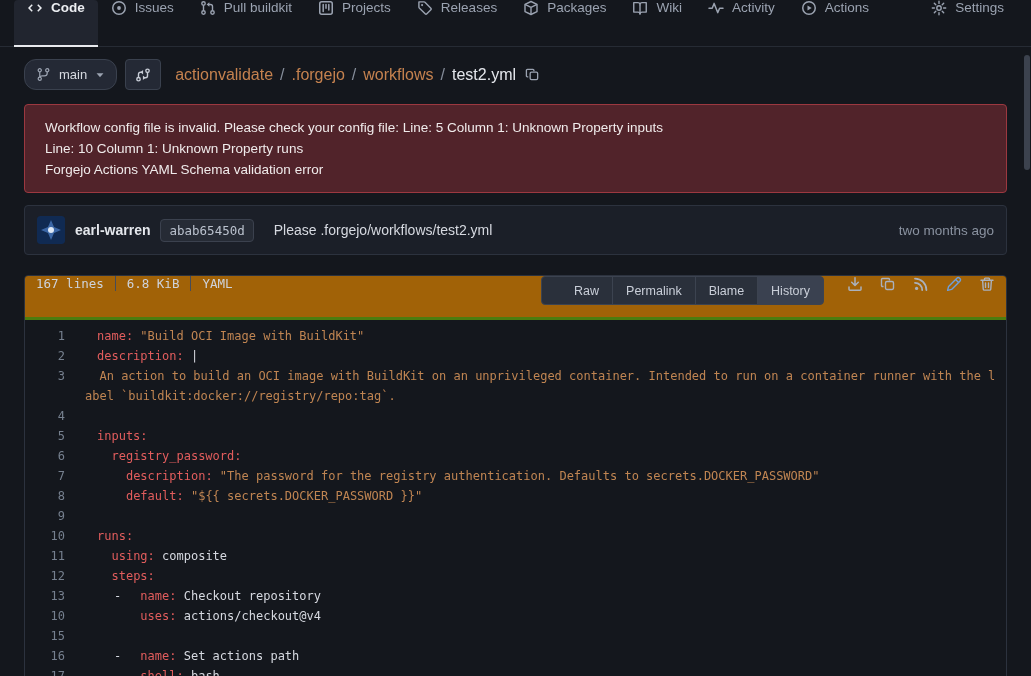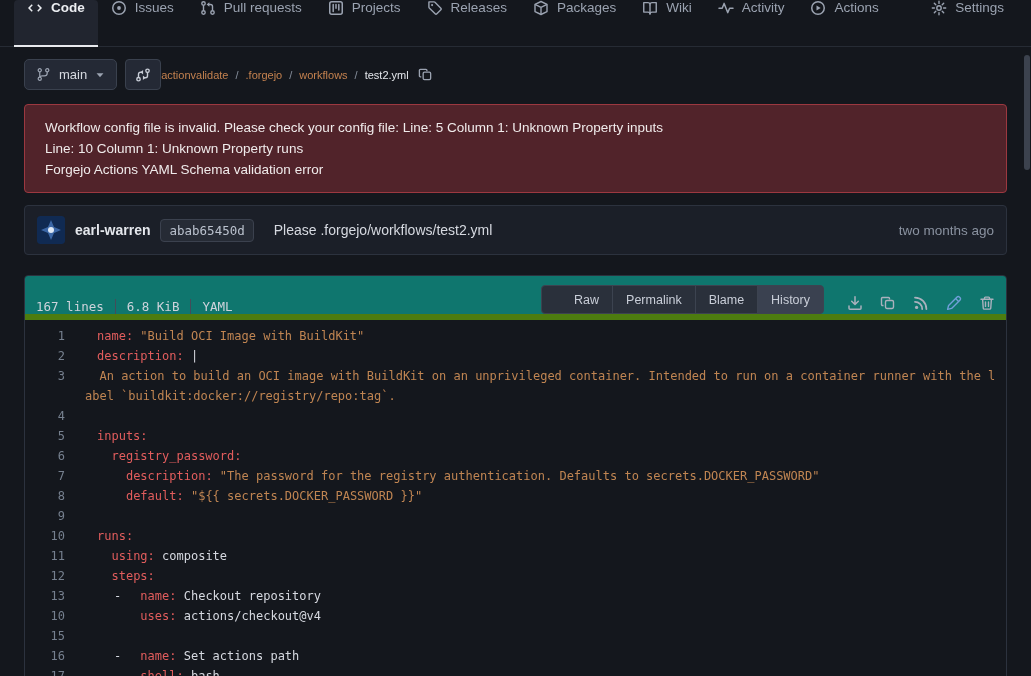--- a/index.html
+++ b/index.html
@@ -28,31 +28,31 @@
   .nav-item.active { color:#eceef2; background:#21252f; border-radius:4px 4px 0 0; font-weight:600; }
   .nav-item.active::after { content:''; position:absolute; left:0; right:0; bottom:-1px; height:2px; background:#e8eaee; }
   .nav-right { margin-left:auto; display:flex; align-items:stretch; }
 
   
   .content { padding:0 24px; }
 
   .branch-row { margin-top:12px; display:flex; align-items:center; }
   .branch-btn {
     display:inline-flex; align-items:center; gap:8px; height:31px; padding:0 11px;
-    background:#242935; border:1px solid #3a414e; border-radius:5px;
+    background:#242935; border:1px solid #3a414e; border-radius:12px;
     color:#d6d9e0; font-size:13px; font-family:inherit; cursor:pointer;
   }
   .branch-btn .icon { color:#9ba3b1; }
   .icon-btn-bordered {
     display:inline-flex; align-items:center; justify-content:center;
     width:36px; height:31px; margin-left:8px;
     background:#242935; border:1px solid #3a414e; border-radius:4px;
     color:#c9ced8; cursor:pointer;
   }
-  .breadcrumb { display:flex; align-items:center; font-size:11px;text-align:center; }
+  .breadcrumb { margin-left:14px; display:flex; align-items:center; font-size:16px;text-align:center; }
   .bc-link { color:#c5824f; cursor:pointer; }
   .bc-current { color:#e4e7ec; }
   .bc-sep { color:#868e9b; margin:0 7px; }
   .bc-copy { margin-left:9px; color:#9ba3b1; cursor:pointer; }
 
   .error-banner {
     margin-top:14px; background:#51232a; border:1px solid #9c3840; border-radius:4px;
     padding:12px 20px; color:#f0ebeb; line-height:21px; font-size:13.5px;
   }
 
@@ -66,22 +66,22 @@
     font-family:"DejaVu Sans Mono", monospace; font-size:12.5px; color:#bac1cd;
     background:#262b35; border:1px solid #3b414e; border-radius:4px; padding:3px 8px; cursor:pointer;
   }
   .commit-check { color:#4da668; }
   .commit-msg { color:#d6d9e0; font-size:14px; cursor:pointer; }
   .commit-time { margin-left:auto; color:#8a92a0; font-size:13.5px; }
 
   
   .file-box { margin-top:20px; border:1px solid #2c323e; border-radius:4px; overflow:hidden; }
   .file-header {
-    height:44px; background:#0f766e; border-bottom:6px solid #4d7c0f;
-    display:flex; align-items:flex-end; padding:0 11px;
+    height:44px; background:#a16207; border-bottom:3px solid #4d7c0f;
+    display:flex; align-items:flex-start; padding:0 11px;
   }
   .file-meta { display:flex; align-items:center; font-family:"DejaVu Sans Mono", monospace; font-size:12.5px; color:#ced3dc; }
   .meta-div { width:1px; height:15px; background:#454c59; margin:0 11px; }
   .btn-group { margin-left:auto; display:flex; }
   .grp-btn {
     height:29px; padding:0 13px; font-size:12.5px; color:#c9ced8; font-family:inherit;
     background:#2a303b; border:1px solid #3c4350; margin-left:-1px; cursor:pointer;
   }
   .grp-btn:first-child { border-radius:4px 0 0 4px; margin-left:8px;padding-left:32px; }
   .grp-btn:last-child { border-radius:0 4px 4px 0; }
@@ -131,21 +131,21 @@
       <a class="nav-item">
         <span class="icon">
           <svg viewBox="0 0 16 16" width="16" height="16">
             <circle cx="3.5" cy="3.5" r="1.7" fill="none" stroke="currentColor" stroke-width="1.4"></circle>
             <circle cx="3.5" cy="12.5" r="1.7" fill="none" stroke="currentColor" stroke-width="1.4"></circle>
             <circle cx="12.5" cy="12.5" r="1.7" fill="none" stroke="currentColor" stroke-width="1.4"></circle>
             <path d="M3.5 5.4v5.2M12.5 10.6V6.5a2 2 0 0 0-2-2H8.6" fill="none" stroke="currentColor" stroke-width="1.4"></path>
             <path d="M9.4 2.2v4.6L6.6 4.5z" fill="currentColor"></path>
           </svg>
         </span>
-        <span>Pull requests</span>
+        <span>Pull buildkit</span>
       </a>
       <a class="nav-item">
         <span class="icon">
           <svg viewBox="0 0 16 16" width="16" height="16">
             <rect x="1.75" y="1.75" width="12.5" height="12.5" rx="2" fill="none" stroke="currentColor" stroke-width="1.5"></rect>
             <path d="M5.2 4.5v7M8 4.5v3.8M10.8 4.5v5.4" fill="none" stroke="currentColor" stroke-width="1.5" stroke-linecap="round"></path>
           </svg>
         </span>
         <span>Projects</span>
       </a>

